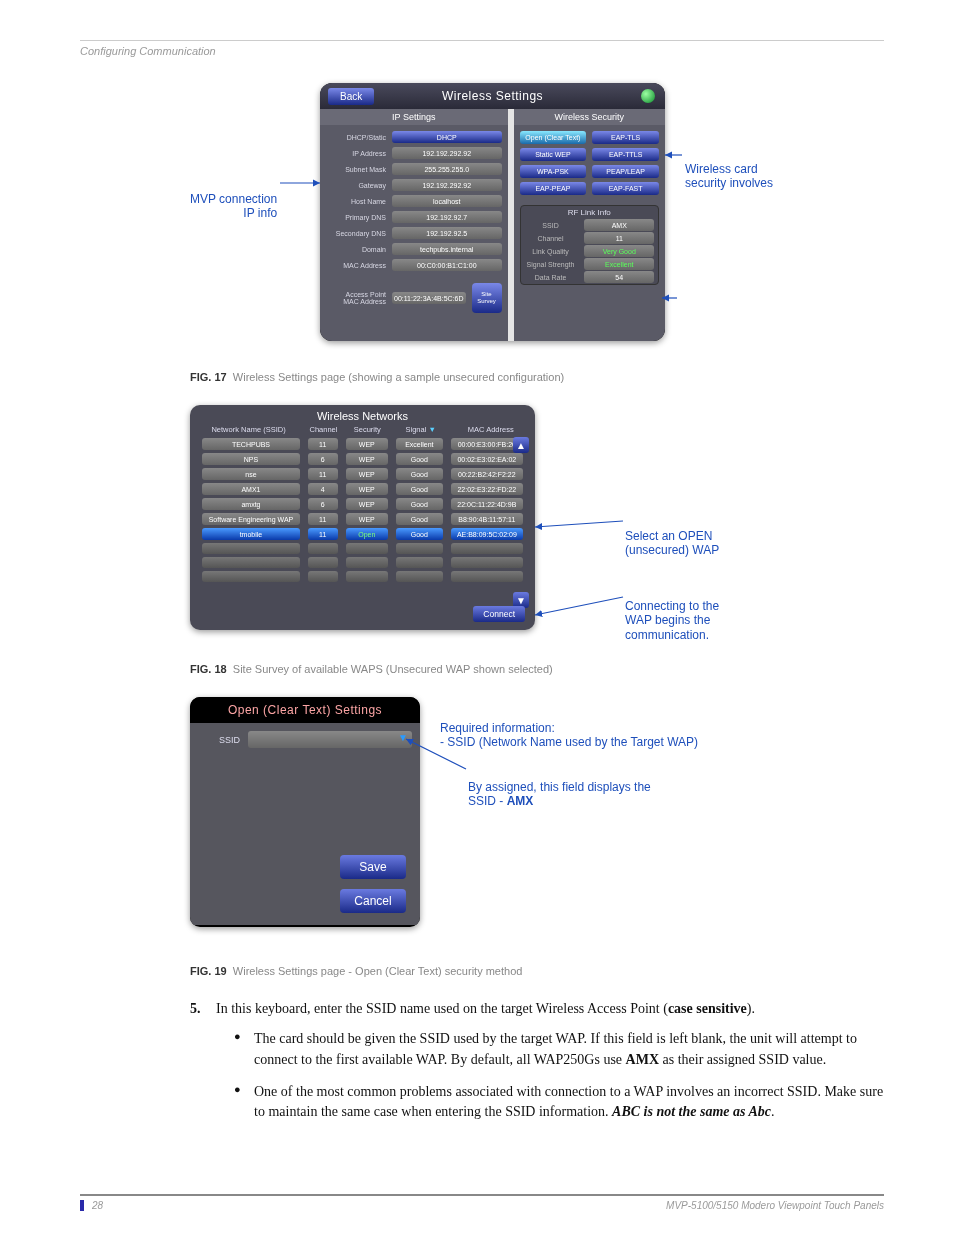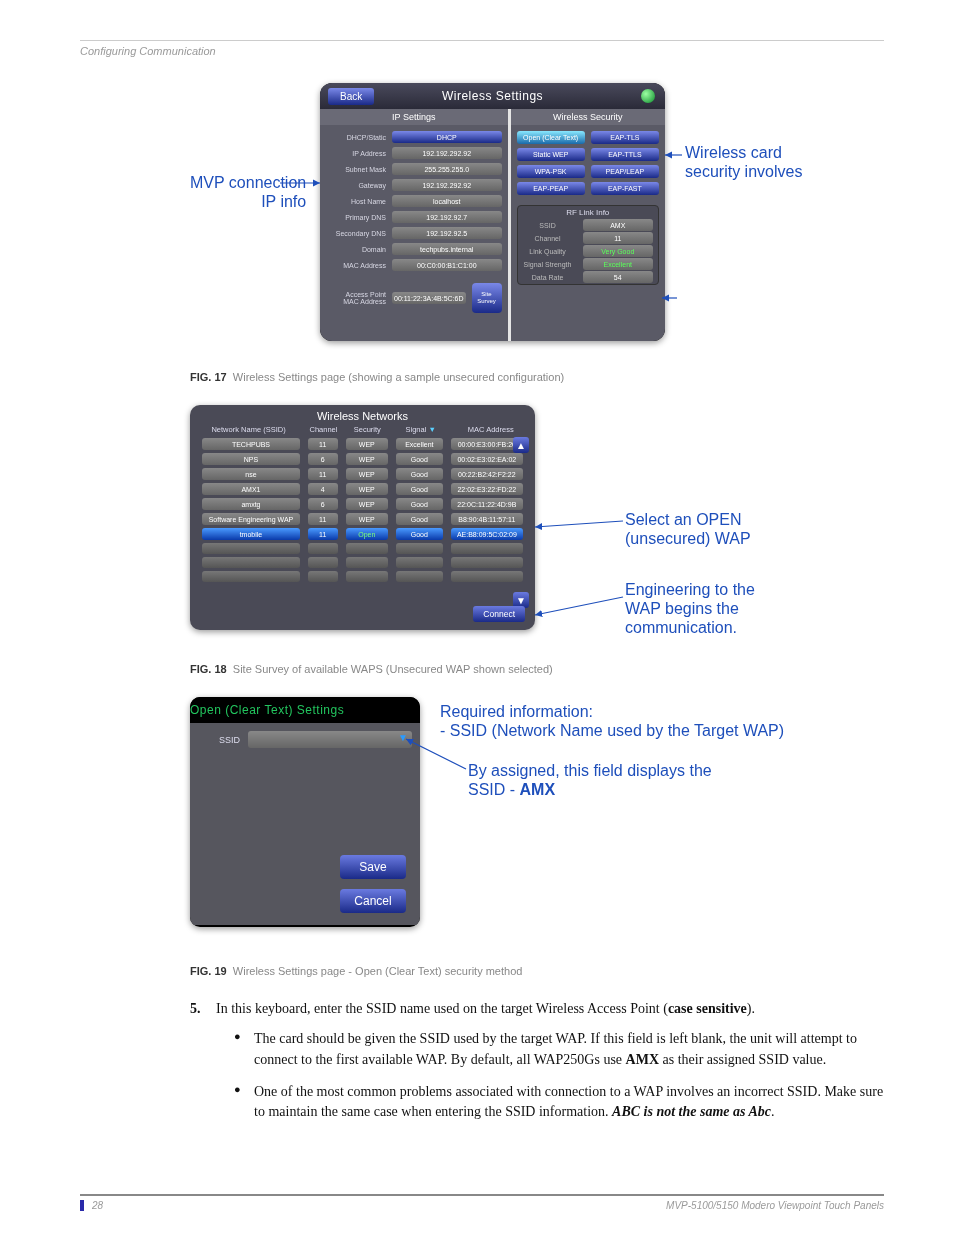--- a/index.html
+++ b/index.html
@@ -52,21 +52,21 @@
               color:#fff; font-size:12px; letter-spacing:0.5px;text-align:right; }
   .back-btn {
     background: linear-gradient(#7a88e8,#1a2a88);
     border-radius: 3px; padding: 3px 12px; font-size:10px; color:#fff;
   }
   .led { width:14px; height:14px; border-radius:50%;
          background: radial-gradient(circle at 35% 35%, #9cffa2, #0a8a2a);
          position:absolute; right:10px; top:6px; }
   .ws-body { display:flex; height:calc(100% - 26px);border-radius:29px; }
   .ws-half { flex:1; background:#5a5a66; display:flex; flex-direction:column; }
-  .ws-half + .ws-half { border-left:3px solid #e5e5e5; }
+  .ws-half + .ws-half { border-left:6px solid #e5e5e5; }
   .subhead { background:#6a6a76; color:#fff; text-align:center;
              font-size:9px; padding:3px 0; }
   .rows { display:flex; flex-direction:column; gap:4px; padding:6px 6px; }
   .row { display:flex; align-items:center; gap:6px; }
   .lbl { width:60px; text-align:right; color:#d8d8e4; font-size:7px; }
   .fld { flex:1; background:linear-gradient(#888,#666);
          border-radius:3px; text-align:center; font-size:7px; color:#fff;
          padding:2.5px 2px; }
   .dhcp-btn { background:linear-gradient(#7a88e8,#1a2a88); }
   .survey-btn {
@@ -85,21 +85,21 @@
   .rf-head { text-align:center; font-size:8px; padding:2px 0; color:#dde; }
   .rf-row { display:flex; font-size:7px; }
   .rf-row .k { width:60px; text-align:center; color:#bbb; padding:3px 0; }
   .rf-row .v { flex:1; text-align:center; }
   .rf-row .v span, .rf-row .v .chip {
     display:inline-block; min-width:70px;
     background:linear-gradient(#888,#666); border-radius:3px; padding:2.5px 4px; color:#fff;
   }
   .rf-row .v .chip.lime { color:#5aff5a; }
   
-  .callout { position:absolute; font-size:16px; color:var(--text-blue); line-height:1.2; }
+  .callout { position:absolute; font-size:12px; color:var(--text-blue); line-height:1.2;margin-top:19px; }
   .callout.ip   { left:110px; top:90px; text-align:right; }
   .callout.sec  { left:605px; top:60px; }
   svg.overlay { position:absolute; left:0; top:0; pointer-events:none; }
   
   .scale { position:absolute; left:600px; top:120px; font-family: Georgia, 'Times New Roman', serif;
            font-size:18px; line-height:1.25; }
   .scale div:nth-child(1){color:#c21a1a;font-weight:bold;}
   .scale div:nth-child(2){color:#a64a00;font-weight:bold;}
   .scale div:nth-child(3){color:#6e8a00;font-weight:bold;}
   .scale div:nth-child(4){color:#2a8a2a;font-weight:bold;}
@@ -137,21 +137,21 @@
   .call18a { left:545px; top:105px; }
   .call18b { left:545px; top:175px; }
   
   .fig19-wrap { position:relative; height:260px; }
   .ct-panel {
     position:absolute; left:110px; top:0;
     width:230px; height:230px;
     background:#000; border-radius:10px; overflow:hidden;
     box-shadow: 0 2px 6px rgba(0,0,0,.4);
   }
-  .ct-title { color:#22c55e; font-size:12px; padding:6px 0;
+  .ct-title { text-align:center; color:#fca5a5; font-size:12px; padding:6px 0;
               background:#000; letter-spacing:0.5px; }
   .ct-body { background:#56565e; height:calc(100% - 28px); position:relative; padding:8px; }
   .ct-row { display:flex; align-items:center; gap:8px; }
   .ct-row .k { width:42px; text-align:right; color:#dde; font-size:9px; }
   .ct-row .f { flex:1; height:17px; background:linear-gradient(#888,#666); border-radius:3px; position:relative; }
   .ct-row .f::after { content:"▼"; position:absolute; right:4px; top:1px; color:#2a9aff; font-size:10px; }
   .save-btn, .cancel-btn {
     position:absolute; right:14px; width:66px; text-align:center;
     background:linear-gradient(#6a7ae0,#1a2a88); border-radius:4px;
     color:#fff; font-size:12px; padding:5px 0;
@@ -386,21 +386,21 @@
         <div class="arrow">▲</div>
         <div class="arrow dn">▼</div>
       </div>
       <div class="connect-btn">Connect</div>
     </div>
 
     <div class="callout call18a">
       <span>Select an OPEN</span><br><span>(unsecured) WAP</span>
     </div>
     <div class="callout call18b">
-      <span>Engineering to the</span><br>
+      <span>Connecting to the</span><br>
       <span>WAP begins the</span><br>
       <span>communication.</span>
     </div>
     <svg class="overlay" width="800" height="250">
       <line x1="543" y1="116" x2="455" y2="122" stroke="#1e4fbb" stroke-width="1.2" marker-end="url(#ah)"></line>
       <line x1="543" y1="192" x2="455" y2="210" stroke="#1e4fbb" stroke-width="1.2" marker-end="url(#ah)"></line>
     </svg>
   </div>
   <div class="figcap">
     <b>FIG. 18</b>&nbsp;&nbsp;<span>Site Survey of available WAPS (Unsecured WAP shown selected)</span>

